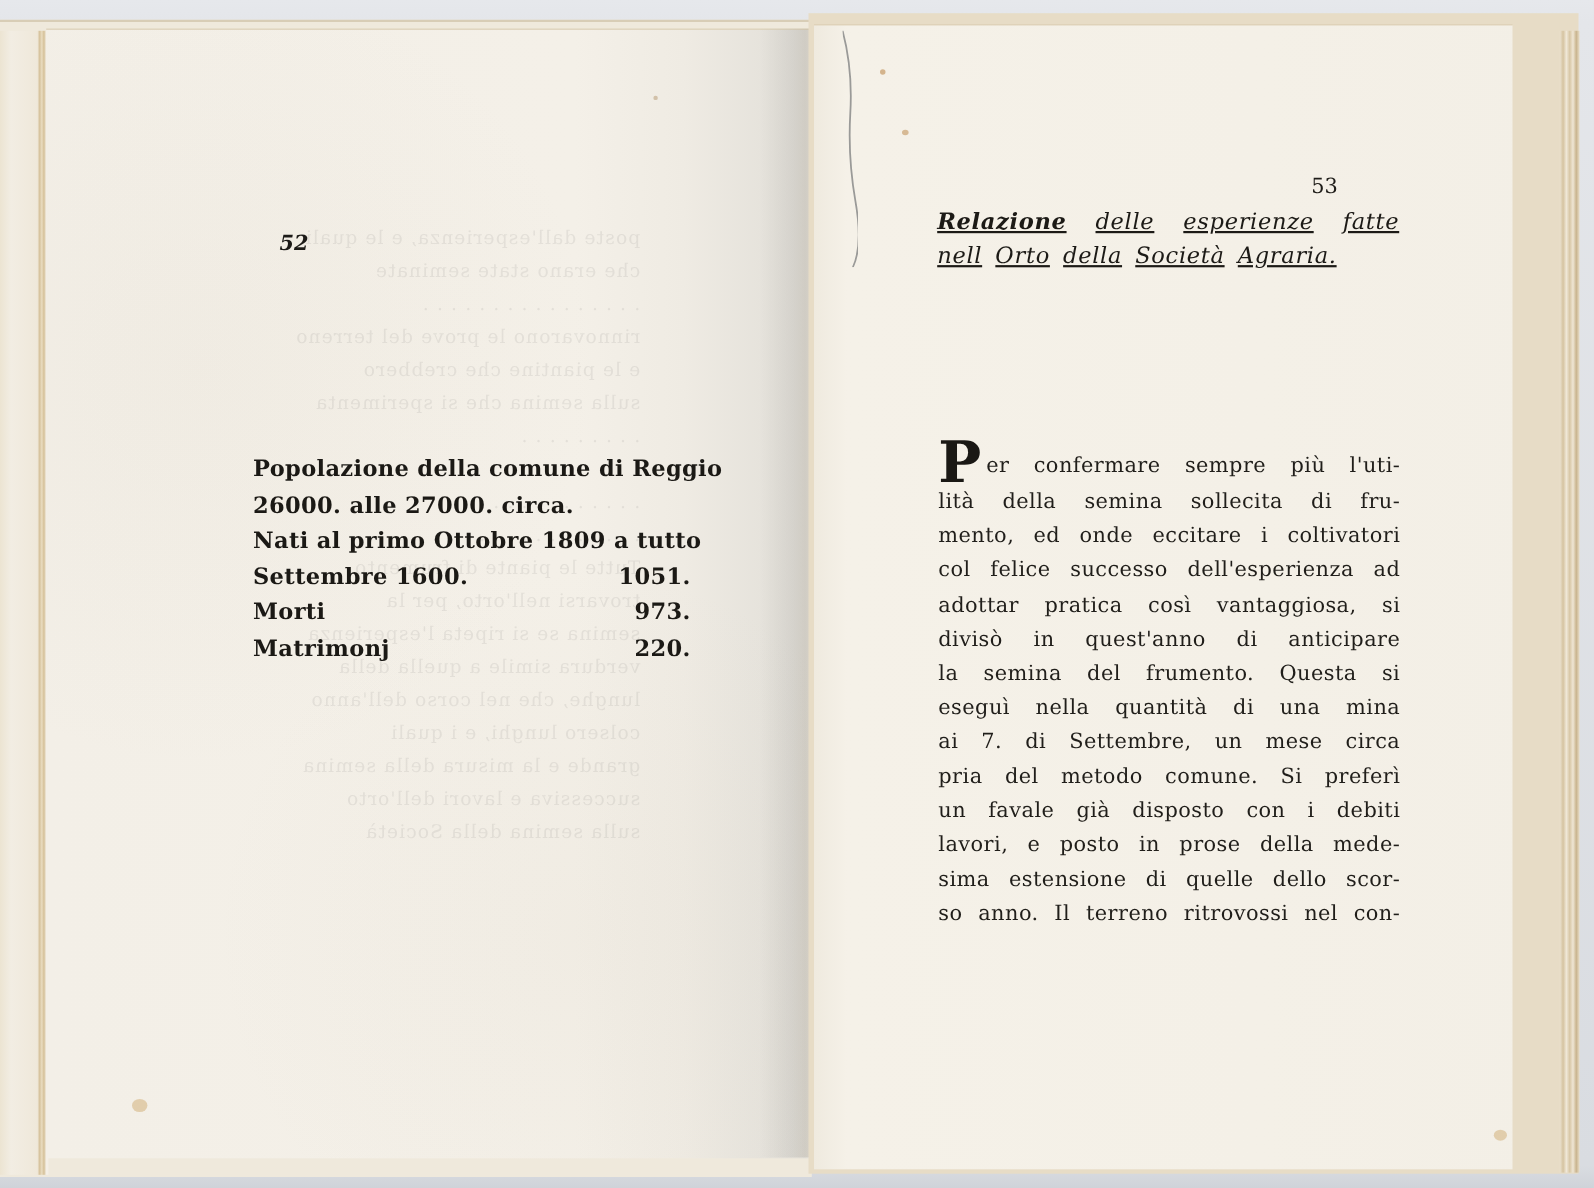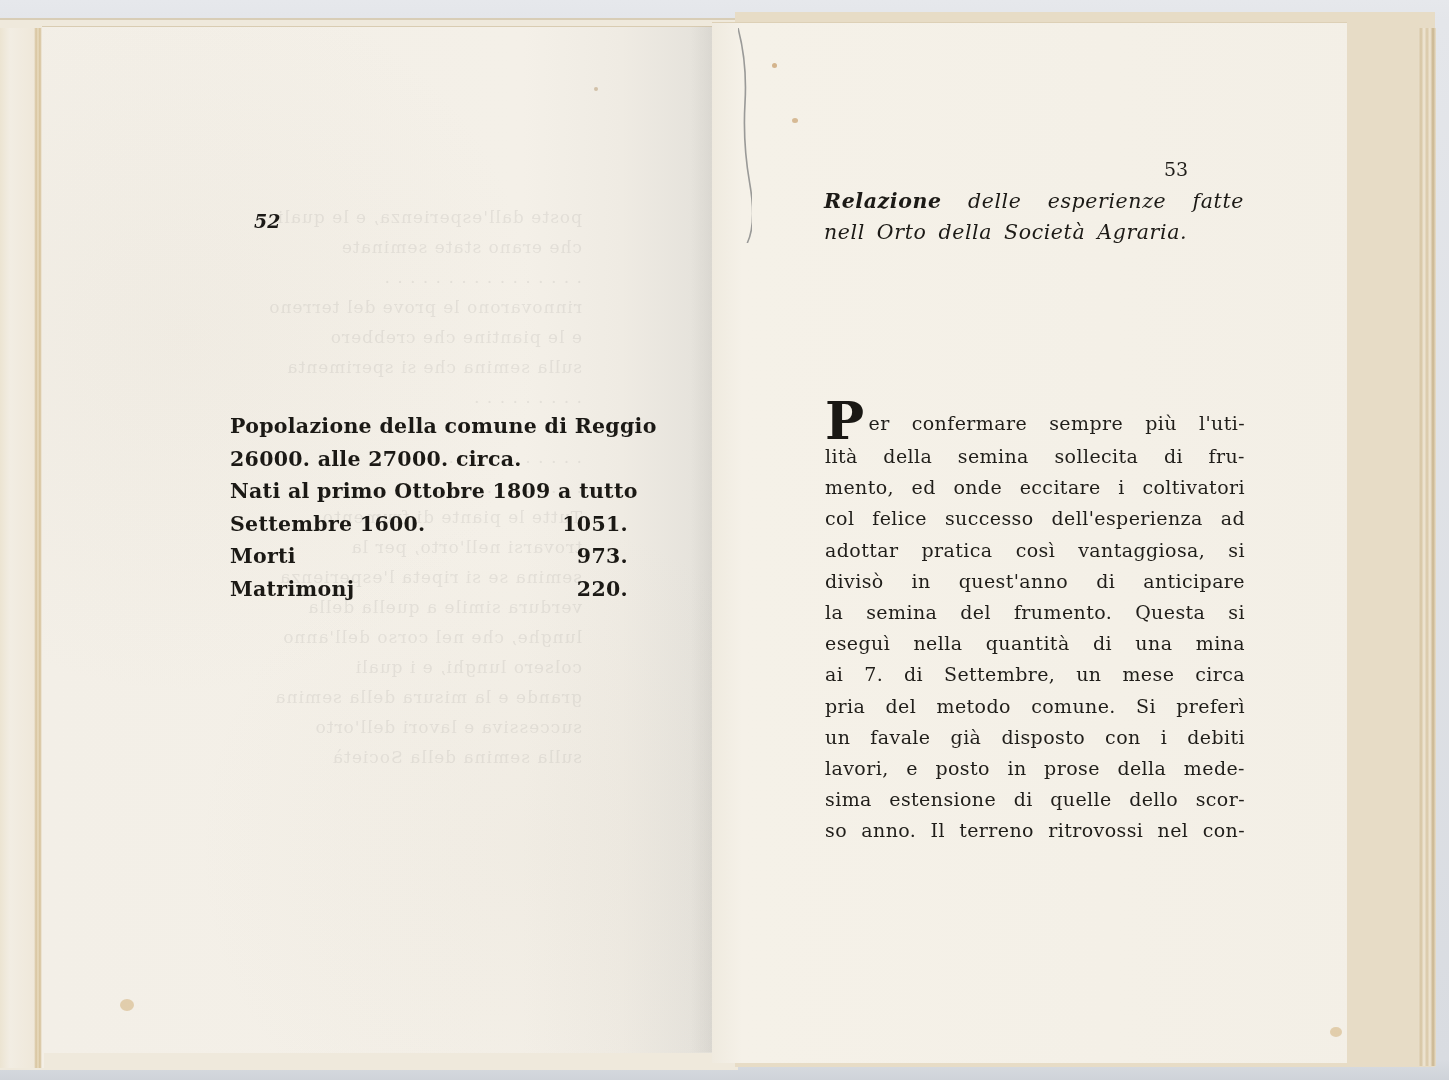--- a/index.html
+++ b/index.html
@@ -121,21 +121,21 @@
     .right-stack-edge {
       position: absolute;
       left: 1418px;
       top: 28px;
       width: 18px;
       height: 1038px;
       background: linear-gradient(to right, #ebe2d0 0, #d5c3a0 3px, #f0e8d8 6px, #d8c7a6 9px, #efe6d4 12px, #c9b48e 15px, #e9dfca 18px);
     }
     .right-page {
       position: absolute;
-      left: 712px;
+      left: 740px;
       top: 22px;
       width: 635px;
       height: 1040px;
       background: linear-gradient(to right, #efeadf 0px, #f5f1e8 30px, #f4f0e7 400px, #f3efe6 682px);
       border-top: 1px solid #ddd0b6;
     }
     .page-crease {
       position: absolute;
       left: 28px;
       top: 0;
@@ -157,20 +157,21 @@
       font-style: italic;
       font-size: 20.5px;
       line-height: 31px;
       color: #1c1a16;
       letter-spacing: 0.6px;
     }
     .chapter-title .line {
       display: flex;
       justify-content: space-between;
       white-space: nowrap;
+      text-decoration: underline;
     }
     .chapter-title .line.last {
       justify-content: flex-start;
       gap: 12px;
     }
     .body-text {
       position: absolute;
       left: 113px;
       top: 374px;
       width: 420px;

